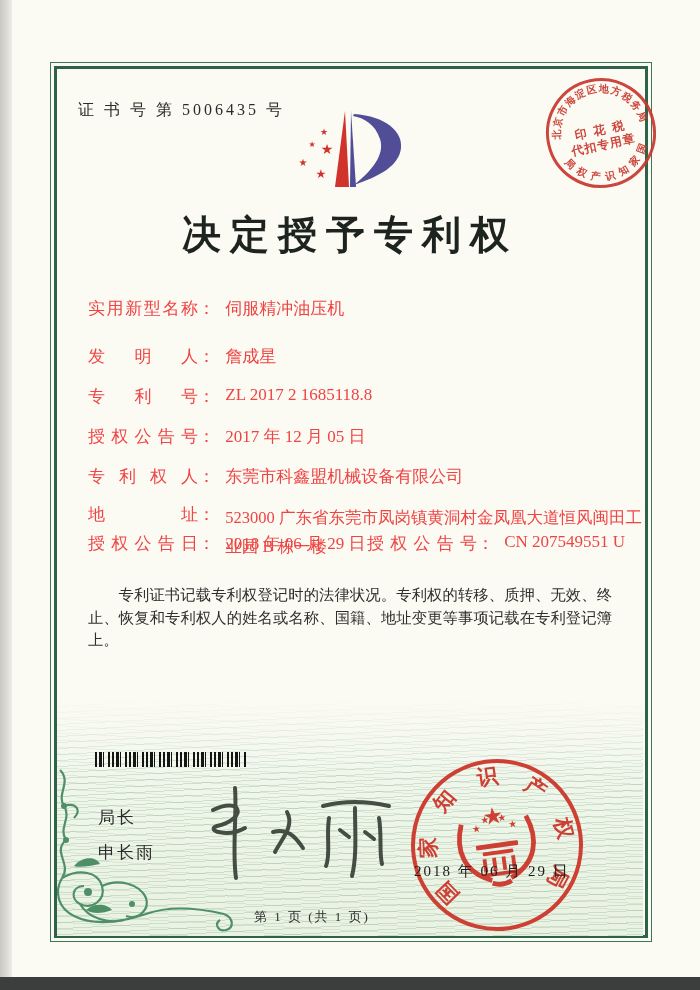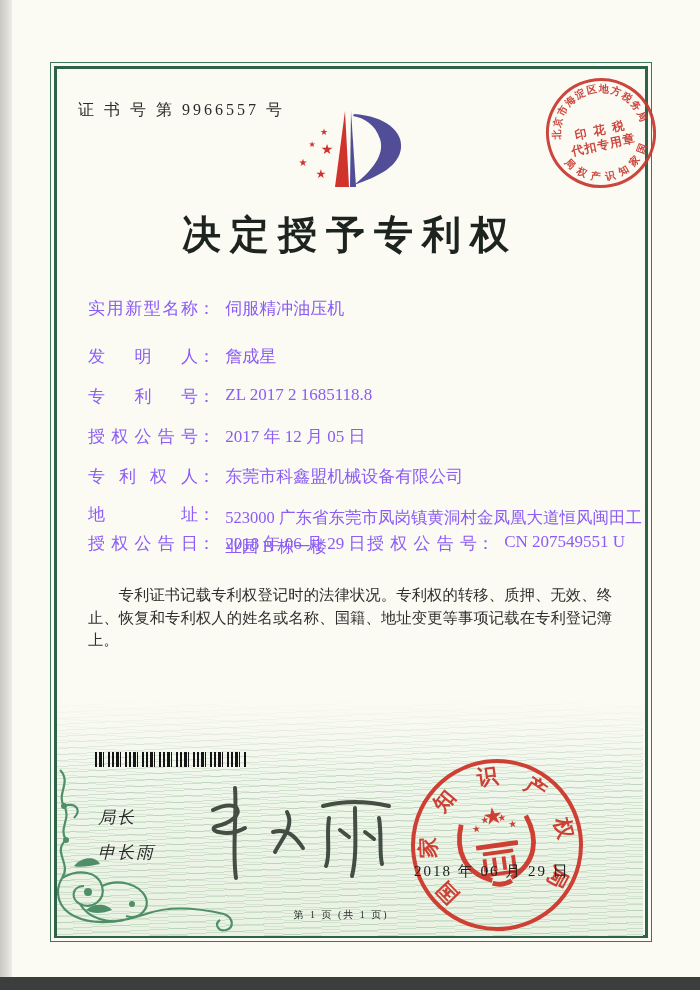--- a/index.html
+++ b/index.html
@@ -45,60 +45,60 @@
   .big-seal{position:absolute;left:411px;top:759px;width:172px;height:172px;
     transform:rotate(-8deg);opacity:.95;z-index:5;}
   .big-ring{position:absolute;inset:0;border:4px solid #cd372b;border-radius:50%;}
   .big-char{position:absolute;left:50%;top:50%;width:24px;height:24px;margin:-12px 0 0 -12px;
     font-size:21px;line-height:24px;text-align:center;color:#cd372b;font-weight:700;}
   .emblem{position:absolute;left:38px;top:34px;}
   .seal-date{position:absolute;left:414px;top:862px;font-size:15px;letter-spacing:2px;
     color:#1c1c1c;z-index:6;}
   
   .fields{position:absolute;left:88px;top:0;width:560px;z-index:3;}
-  .frow{position:absolute;left:0;font-size:17px;color:#8b5cf6;white-space:nowrap;}
+  .frow{position:absolute;left:0;font-size:17px;color:#ef4444;white-space:nowrap;}
   .flabel{display:inline-block;width:110px;text-align:justify;text-align-last:justify;
     vertical-align:top;}
   .fcolon{display:inline-block;vertical-align:top;}
   .fvalue{display:inline-block;margin-left:6px;vertical-align:top;}
   .fvalue-wrap{white-space:normal;width:424px;font-size:16.5px;line-height:29px;}
   .grant2{position:absolute;left:279px;top:0;white-space:nowrap;}
   
   .paras{position:absolute;left:88px;top:584px;width:524px;font-size:15.3px;
     line-height:22.6px;text-align:justify;color:#2e2e2e;z-index:3;}
   .paras p{margin:0;text-indent:2em;}
   
   .barcode{position:absolute;left:95px;top:752px;width:152px;height:15px;z-index:3;
     background:repeating-linear-gradient(90deg,
       #151515 0 2px, transparent 2px 4px,
       #151515 4px 7px, transparent 7px 8px,
       #151515 8px 9px, transparent 9px 13px,
       #151515 13px 15px, transparent 15px 17px);}
   .signoff{position:absolute;left:98px;top:806px;font-size:17px;color:#2b2b2b;z-index:3;}
-  .signoff div{margin-bottom:12px;letter-spacing:2px;font-style:italic;}
+  .signoff div{margin-bottom:12px;letter-spacing:2px;}
   .signature{position:absolute;left:195px;top:782px;z-index:4;}
   .corner-ornament{position:absolute;left:28px;top:768px;z-index:2;}
   .footer{position:absolute;left:0;top:908px;width:624px;text-align:center;
-    font-size:10px;letter-spacing:2px;color:#2e2e2e;z-index:3;margin-left:29px;}
+    font-size:13px;letter-spacing:2px;color:#2e2e2e;z-index:3;}
 </style>
 </head>
 <body>
 
 <div class="scan-left-edge"></div>
 <div class="scan-bottom-strip"></div>
 
 <div class="frame">
   <div class="frame-inner"></div>
 </div>
 
 <div class="guilloche">
   <div class="guilloche-fade"></div>
 </div>
 
-<div class="cert-no">证 书 号 第 9966557 号</div>
+<div class="cert-no">证 书 号 第 5006435 号</div>
 
 <div class="logo">
   <svg width="130" height="92" viewBox="0 0 130 92">
     <path d="M55,8 L59,84 L45,84 Z" fill="#d0322c"></path>
     <path d="M61,8 L66,84 L60,84 Z" fill="#514e97"></path>
     <path d="M64,11 C96,13 113,29 111,45 C109,63 90,73 64,82 C88,63 94,48 90,36 C85,21 74,15 63,13 Z" fill="#514e97"></path>
     <text x="34" y="32" font-size="9" fill="#d0322c" text-anchor="middle">★</text>
     <text x="22" y="44" font-size="8" fill="#d0322c" text-anchor="middle">★</text>
     <text x="37" y="51" font-size="14" fill="#d0322c" text-anchor="middle">★</text>
     <text x="13" y="63" font-size="10" fill="#d0322c" text-anchor="middle">★</text>

